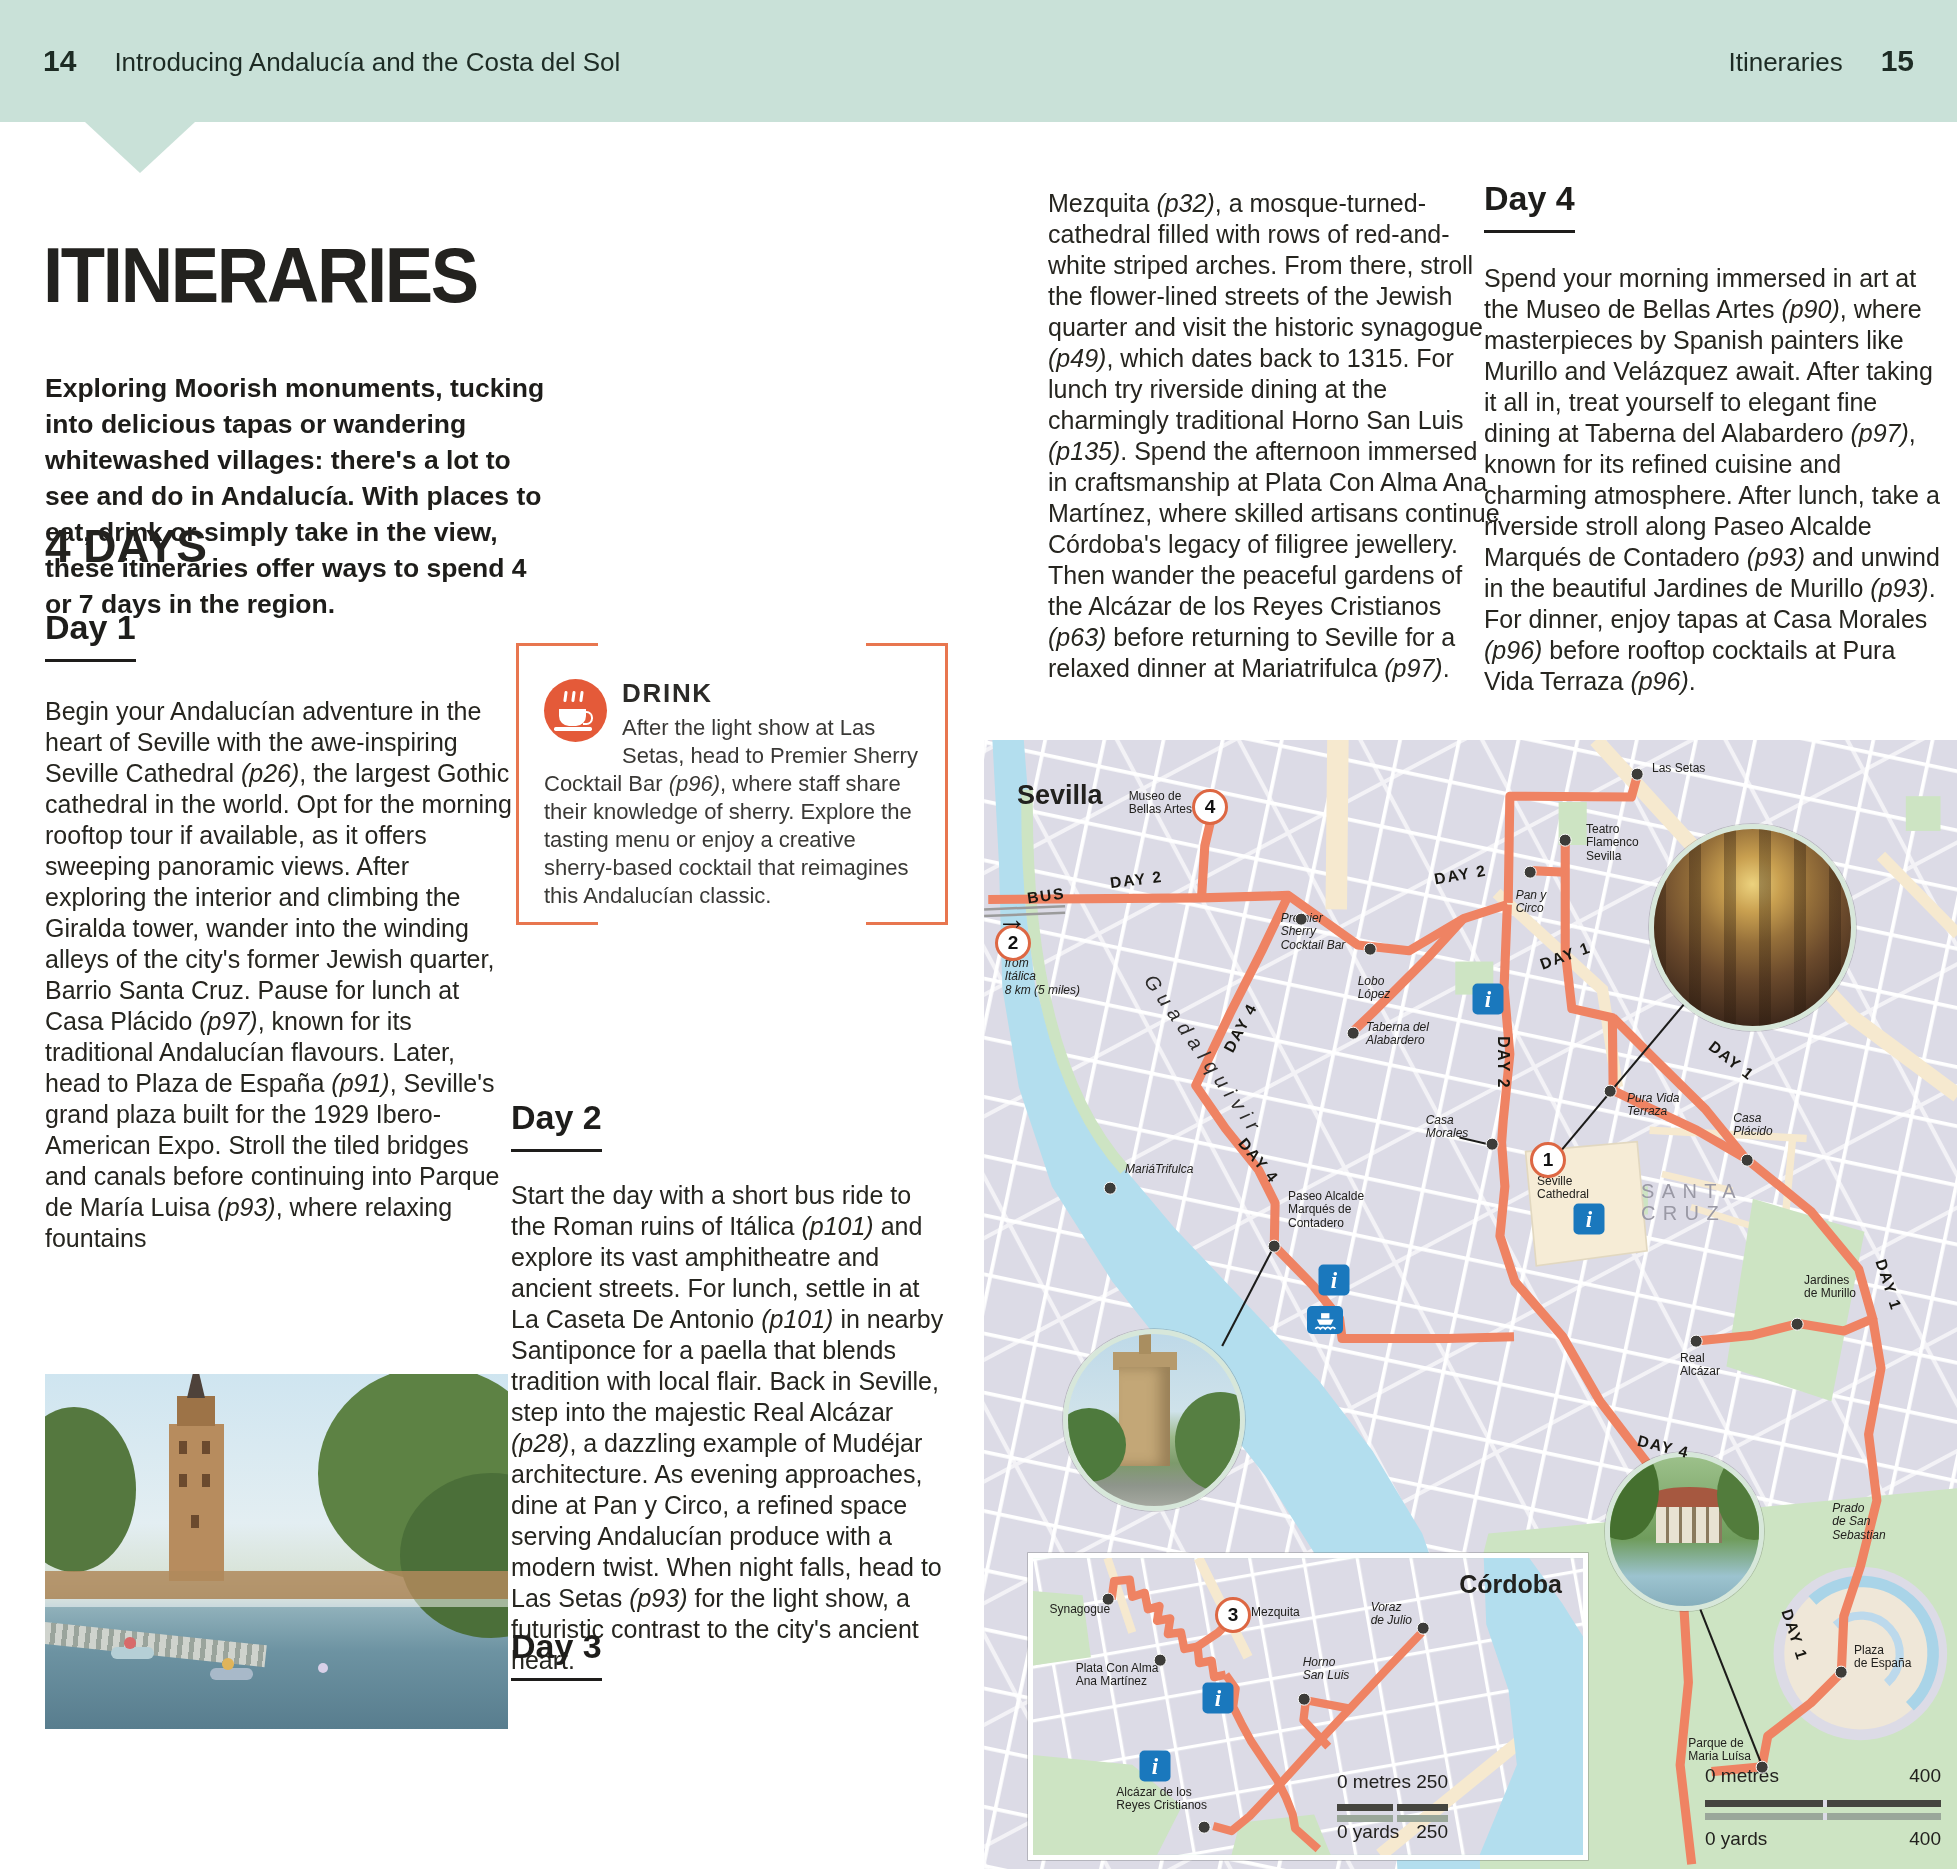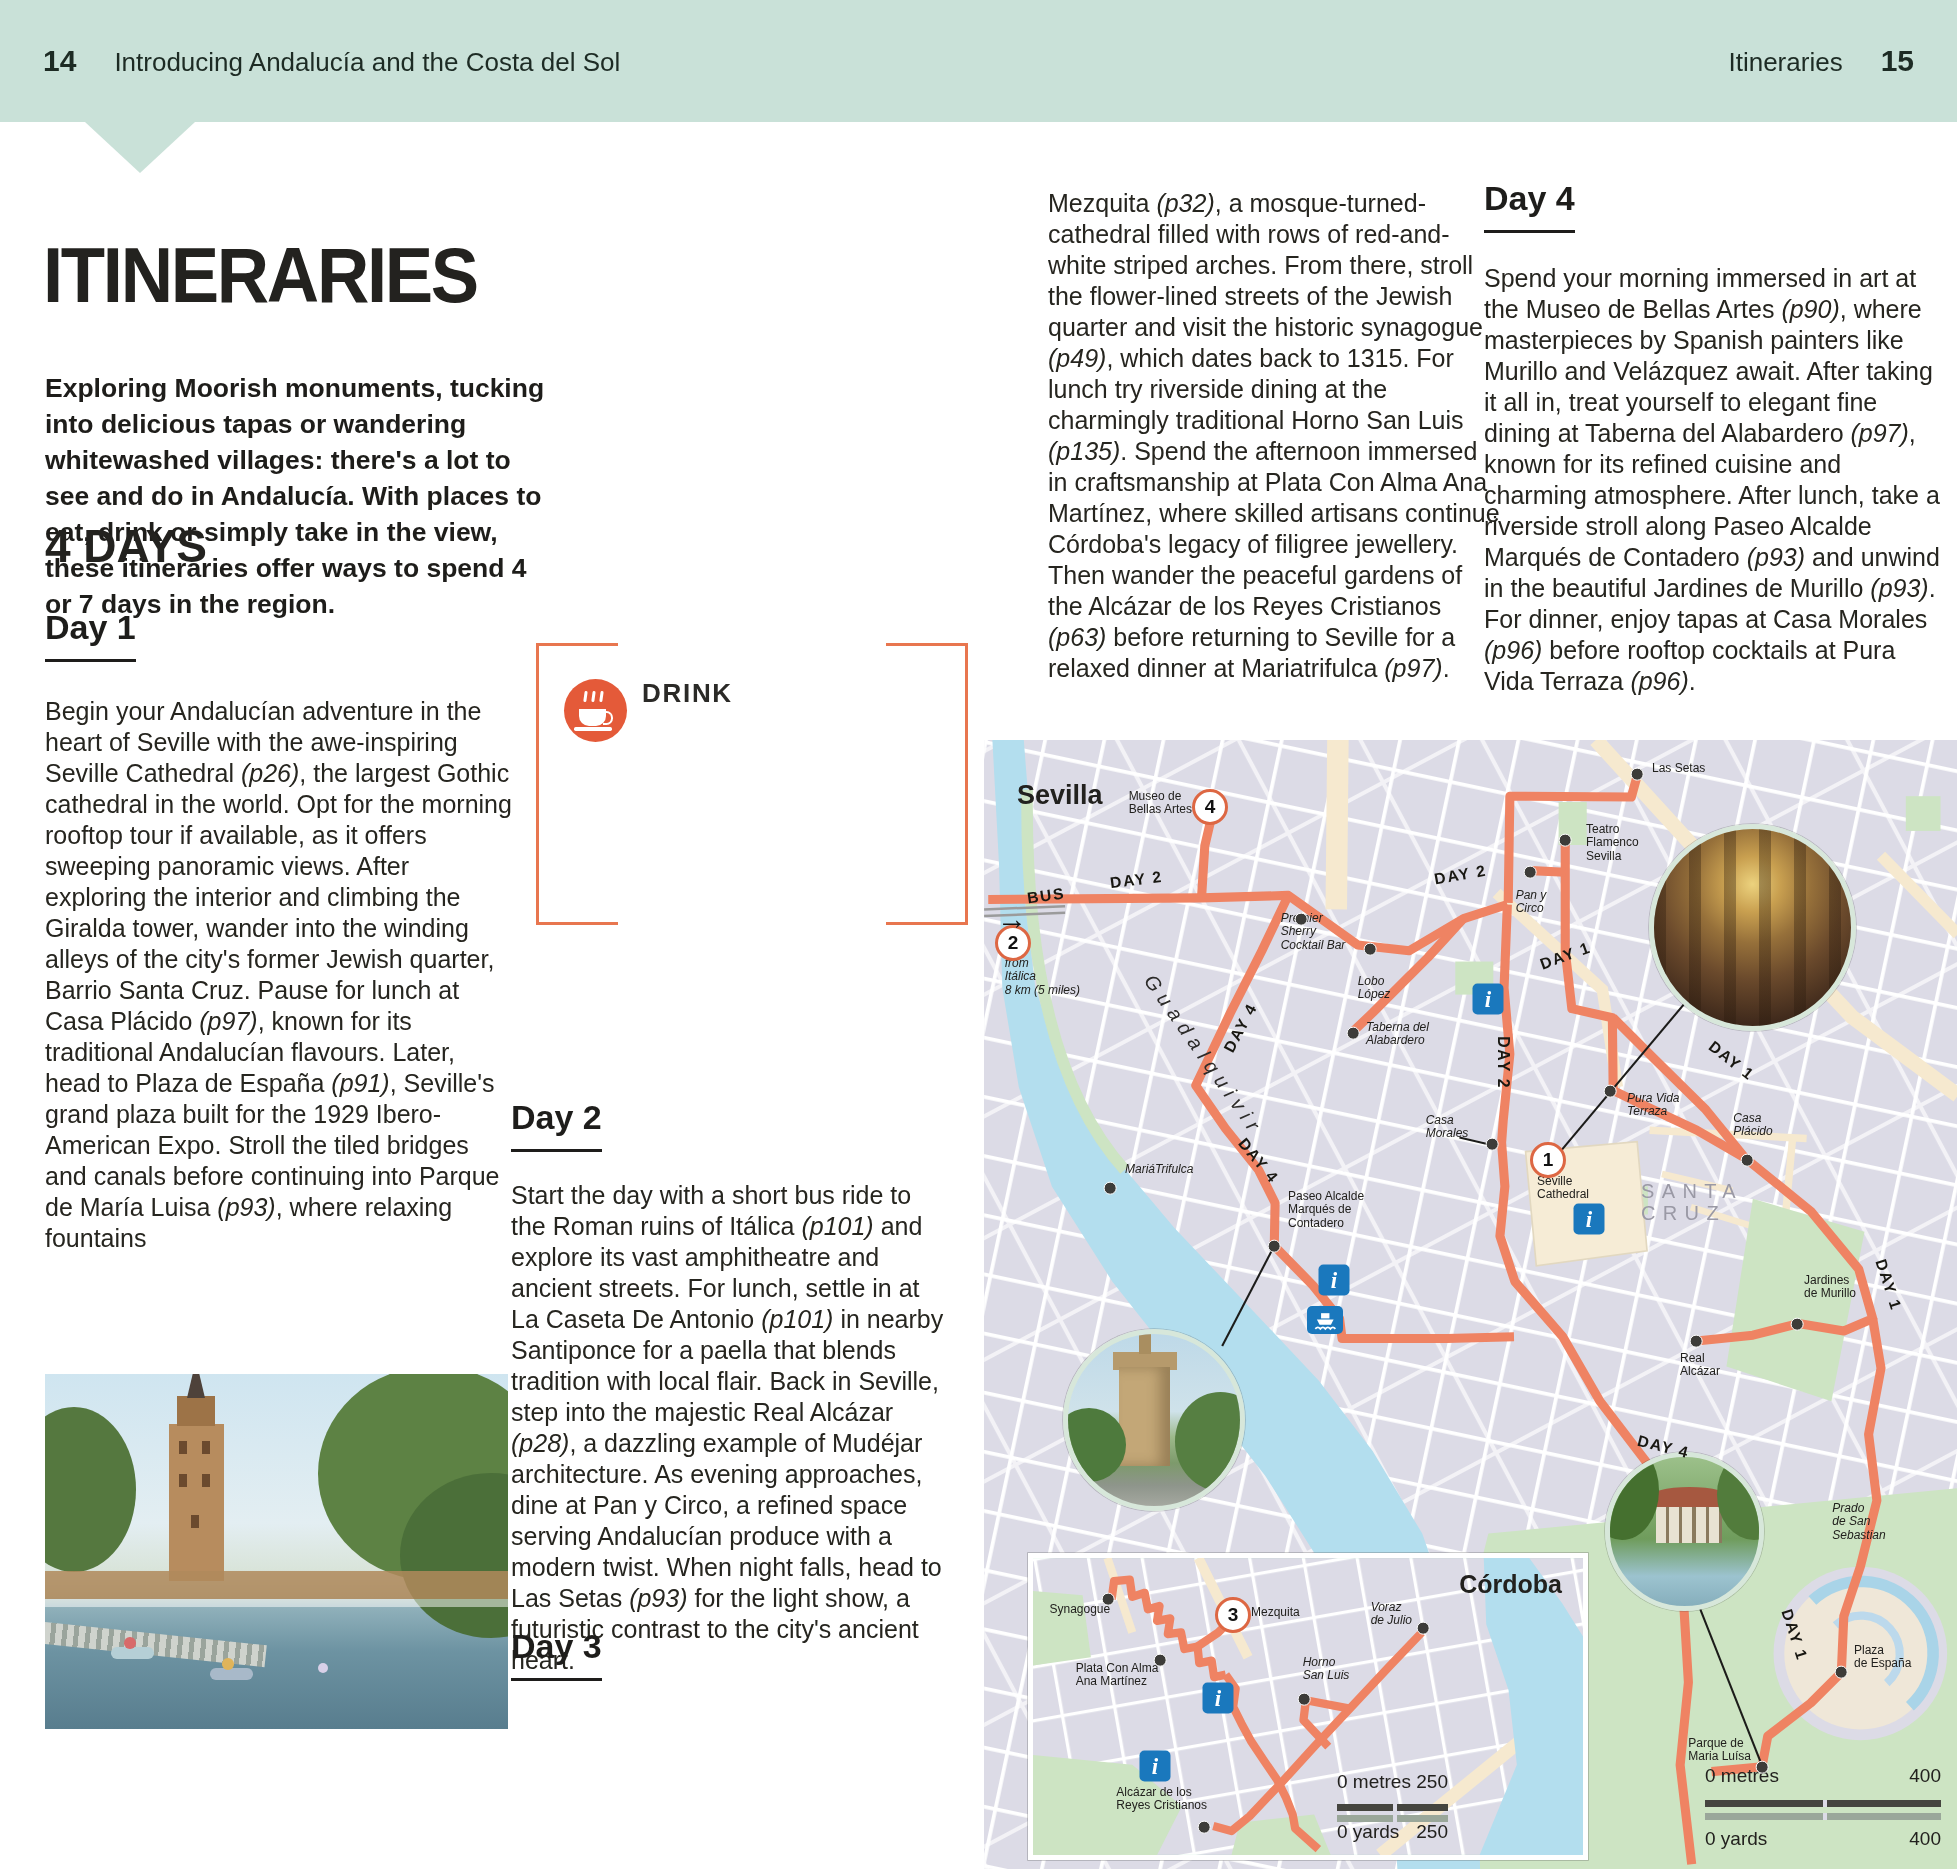--- a/index.html
+++ b/index.html
@@ -20,21 +20,21 @@
   h1.title{margin:0;font-size:78px;font-weight:bold;letter-spacing:-2.5px;transform:scaleX(.93);
            transform-origin:0 0;color:#23221f;}
   .intro{font-size:26.5px;font-weight:bold;line-height:36px;color:#1e1d1a;}
   h2.section{margin:0;font-size:46px;font-weight:bold;color:#23221f;}
   h3.day{margin:0;font-size:34px;font-weight:bold;color:#1e1d1b;display:inline-block;
          padding-bottom:11.6px;border-bottom:3.3px solid #1e1d1b;}
   .para{font-size:25px;line-height:31px;color:#26251F;margin:0;}
   .para i{font-style:italic;}
   .caption{font-size:24px;line-height:31px;font-weight:bold;white-space:pre-line;color:#1e1d1b;}
   
-  .drinkbox{position:absolute;left:536px;top:643px;width:432px;height:282px;box-sizing:border-box;
+  .drinkbox{position:absolute;left:516px;top:643px;width:432px;height:282px;box-sizing:border-box;
             border-left:3.3px solid #e8764f;border-right:3.3px solid #e8764f;
             background:
               linear-gradient(#e8764f,#e8764f) left top/79px 3.3px no-repeat,
               linear-gradient(#e8764f,#e8764f) right top/79px 3.3px no-repeat,
               linear-gradient(#e8764f,#e8764f) left bottom/79px 3.3px no-repeat,
               linear-gradient(#e8764f,#e8764f) right bottom/79px 3.3px no-repeat;
             padding:33px 25px 0 25px;}
   .drinkicon{float:left;width:63px;height:63px;border-radius:50%;background:#e45a39;position:relative;margin:3.3px 15px 5px 0;}
   .cup{position:absolute;left:15px;top:30px;width:26.5px;height:16.5px;background:#fff;border-radius:0 0 10px 10px;}
   .cup::after{content:"";position:absolute;right:-7.4px;top:1.7px;width:8.3px;height:10px;border:2.5px solid #fff;border-left:none;border-radius:0 6.6px 6.6px 0;}
@@ -146,20 +146,21 @@
 
   <div class="drinkbox">
     <div class="drinkicon">
       <span class="steam" style="left:20px;"></span>
         <span class="steam" style="left:28px;"></span>
         <span class="steam" style="left:36px;"></span>
       <span class="cup"></span>
         <span class="saucer"></span>
     </div>
     <div class="drinklabel">DRINK</div>
+    <div class="drinktext rich">After the light show at Las Setas, head to Premier Sherry Cocktail Bar <i>(p96)</i>, where staff share their knowledge of sherry. Explore the tasting menu or enjoy a creative sherry-based cocktail that reimagines this Andalucían classic.</div>
   </div>
   <h3 class="day abs" style="left:511px;top:1098px;">Day 2</h3>
   <p class="para rich abs" style="left:511px;top:1180px;width:440px;">Start the day with a short bus ride to the Roman ruins of Itálica <i>(p101)</i> and explore its vast amphitheatre and ancient streets. For lunch, settle in at La Caseta De Antonio <i>(p101)</i> in nearby Santiponce for a paella that blends tradition with local flair. Back in Seville, step into the majestic Real Alcázar <i>(p28)</i>, a dazzling example of Mudéjar architecture. As evening approaches, dine at Pan y Circo, a refined space serving Andalucían produce with a modern twist. When night falls, head to Las Setas <i>(p93)</i> for the light show, a futuristic contrast to the city's ancient heart.</p>
   <h3 class="day abs" style="left:511px;top:1627px;">Day 3</h3>
 
   <p class="para rich abs" style="left:1048px;top:188px;width:453px;">Mezquita <i>(p32)</i>, a mosque-turned-cathedral filled with rows of red-and-white striped arches. From there, stroll the flower-lined streets of the Jewish quarter and visit the historic synagogue <i>(p49)</i>, which dates back to 1315. For lunch try riverside dining at the charmingly traditional Horno San Luis <i>(p135)</i>. Spend the afternoon immersed in craftsmanship at Plata Con Alma Ana Martínez, where skilled artisans continue Córdoba's legacy of filigree jewellery. Then wander the peaceful gardens of the Alcázar de los Reyes Cristianos <i>(p63)</i> before returning to Seville for a relaxed dinner at Mariatrifulca <i>(p97)</i>.</p>
   <h3 class="day abs" style="left:1484px;top:179px;">Day 4</h3>
   <p class="para rich abs" style="left:1484px;top:263px;width:460px;">Spend your morning immersed in art at the Museo de Bellas Artes <i>(p90)</i>, where masterpieces by Spanish painters like Murillo and Velázquez await. After taking it all in, treat yourself to elegant fine dining at Taberna del Alabardero <i>(p97)</i>, known for its refined cuisine and charming atmosphere. After lunch, take a riverside stroll along Paseo Alcalde Marqués de Contadero <i>(p93)</i> and unwind in the beautiful Jardines de Murillo <i>(p93)</i>. For dinner, enjoy tapas at Casa Morales <i>(p96)</i> before rooftop cocktails at Pura Vida Terraza <i>(p96)</i>.</p>
 
   <div id="map">

